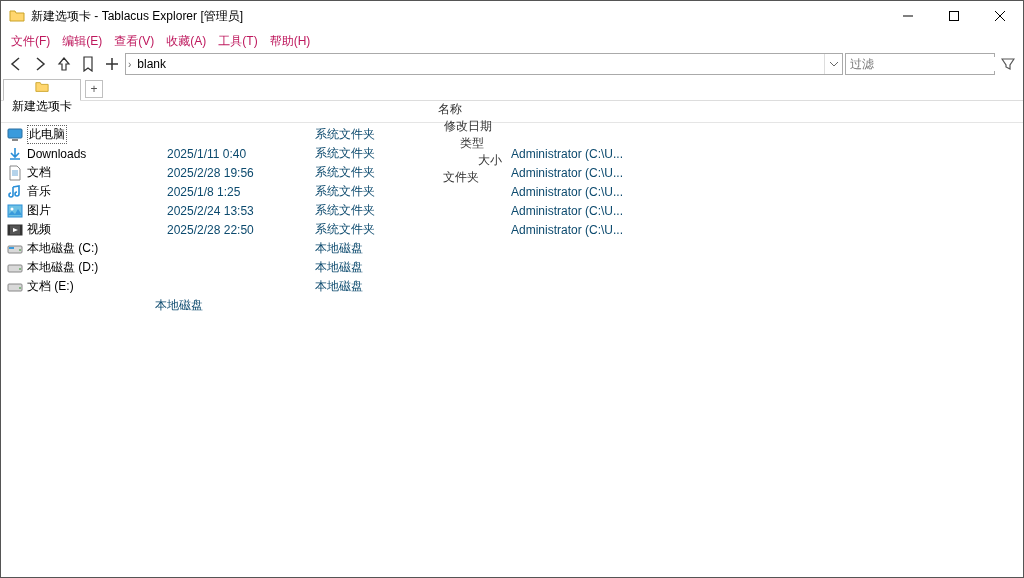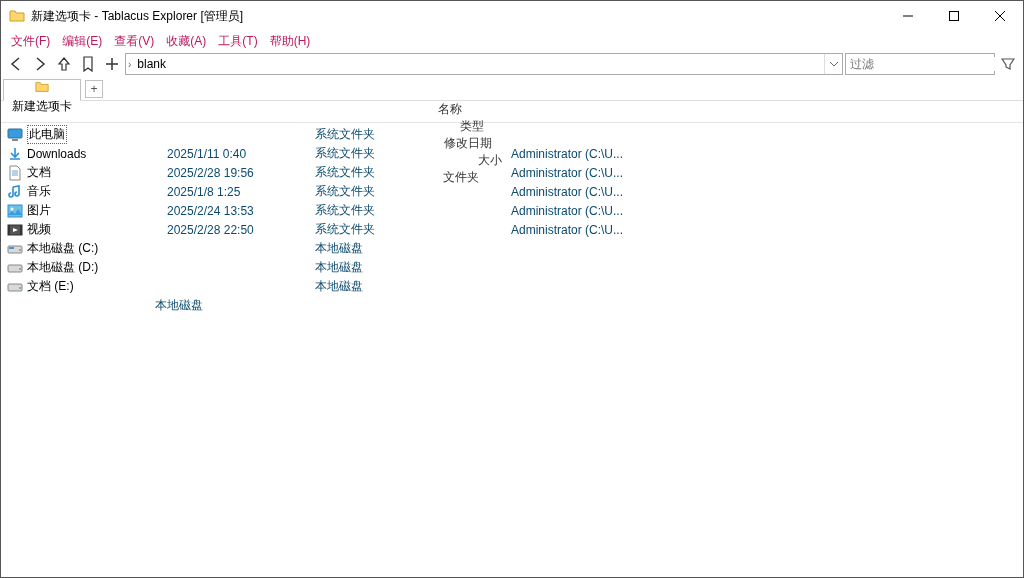--- a/index.html
+++ b/index.html
@@ -143,22 +143,22 @@
             <path d="M1 3h5l1 2h8v8H1z" fill="#ffd66e" stroke="#c9a227"></path>
           </svg>
       </span>
       <span>新建选项卡</span>
     </div>
     <div class="newtab">+</div>
   </div>
 
   <div class="listhdr">
     <div class="col c-name">名称</div>
+    <div class="col c-mod">修改日期</div>
     <div class="col c-type">类型</div>
-    <div class="col c-mod">修改日期</div>
     <div class="col c-size">大小</div>
     <div class="col c-folder">文件夹</div>
   </div>
 
   <div class="listarea" id="list">
       <div class="row selected">
         <div class="c-name">
           <span class="ico">
             <svg width="16" height="16" viewBox="0 0 16 16">
               <rect x="1" y="2" width="14" height="9" rx="1" fill="#3a9bdc" stroke="#2a6fa0"></rect>

